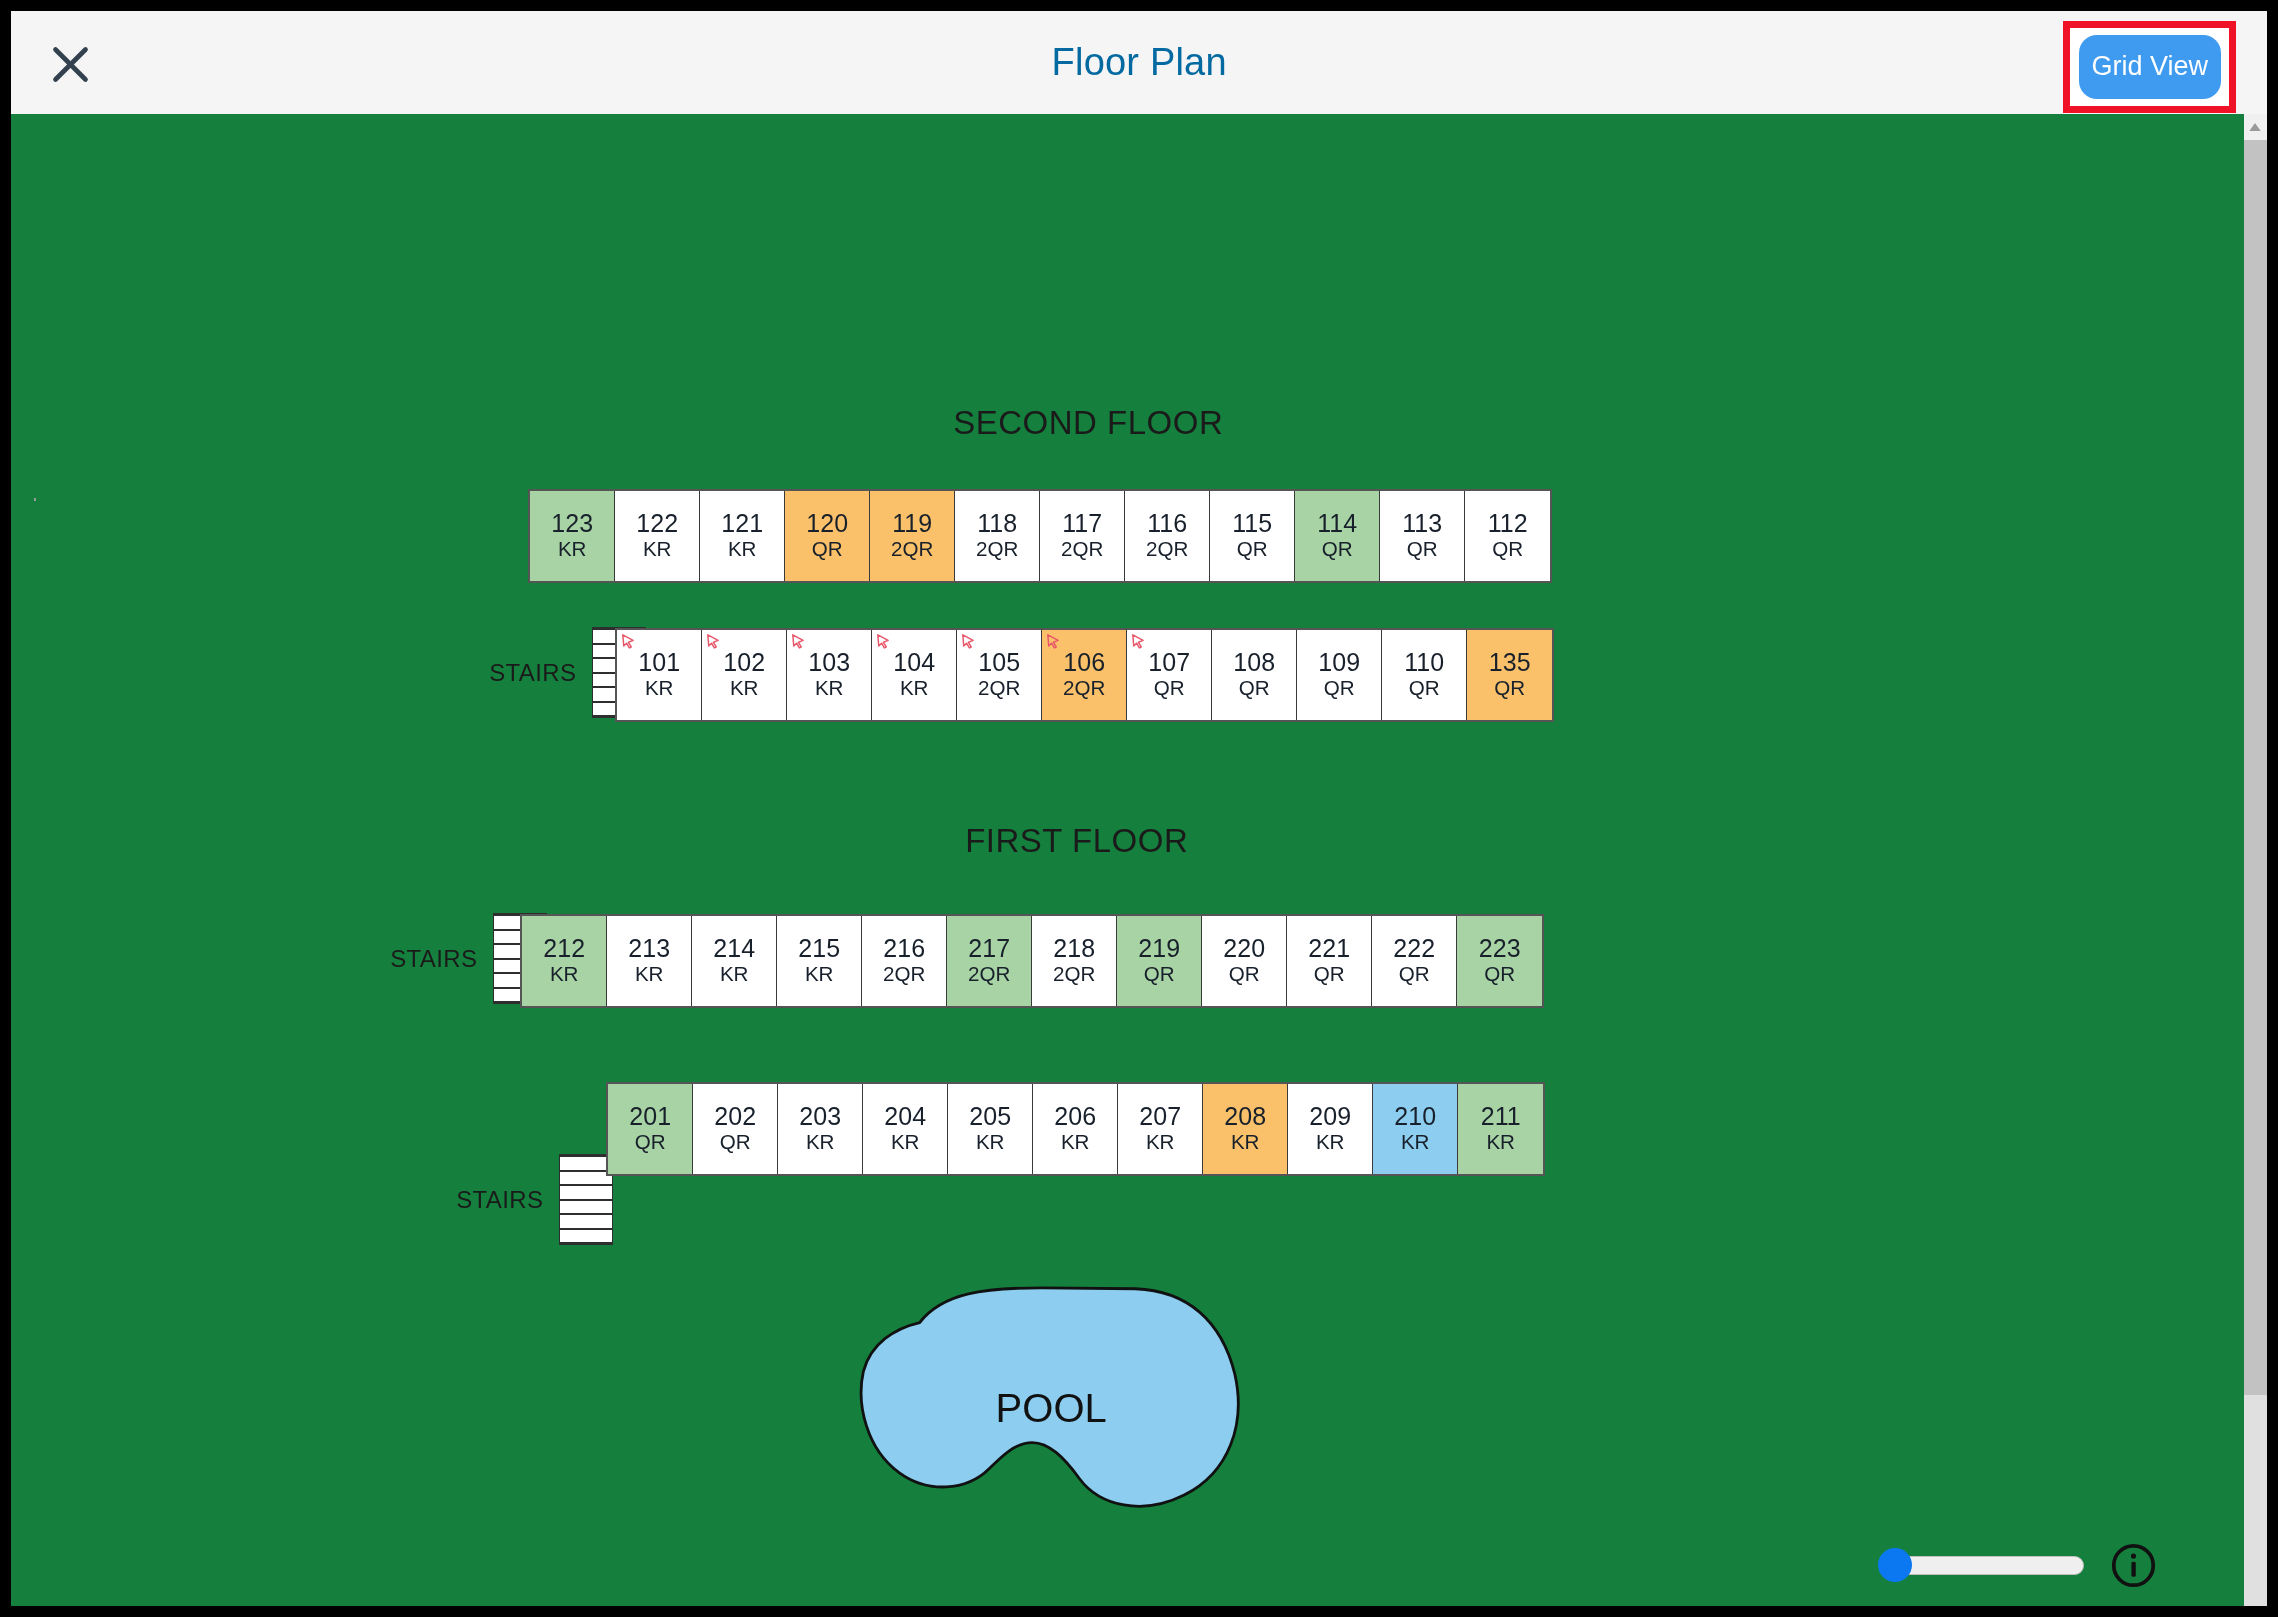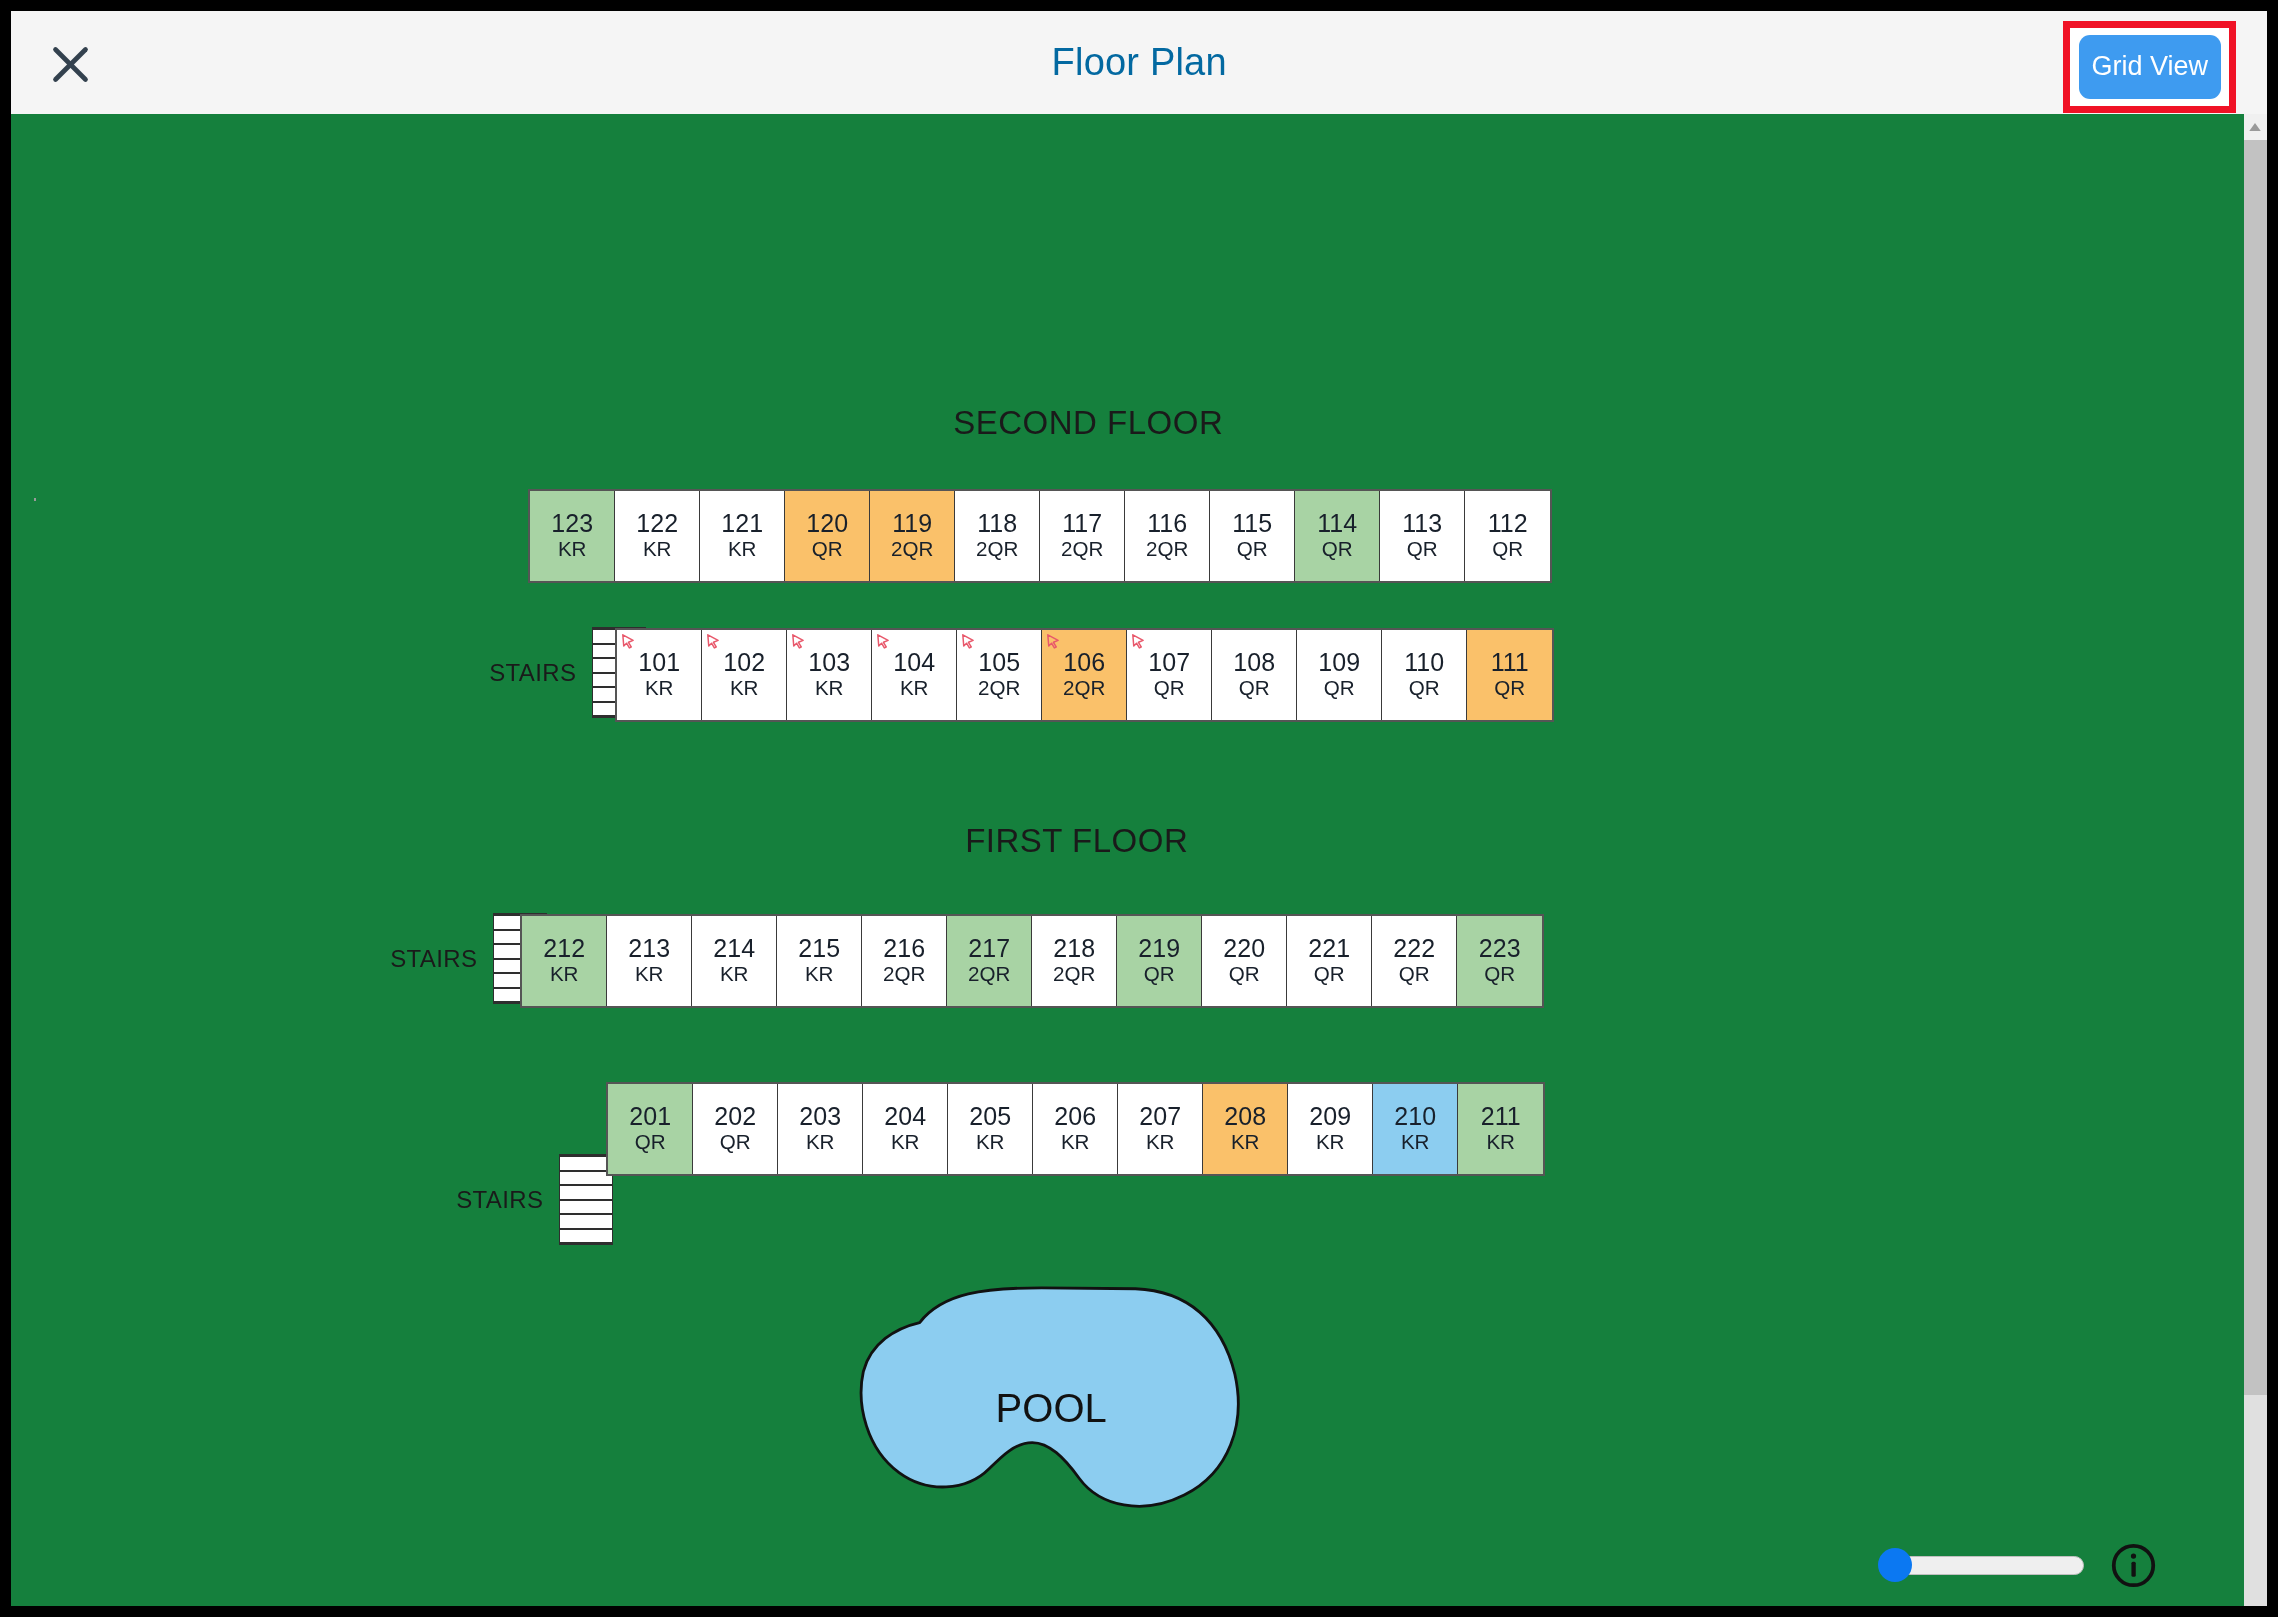--- a/index.html
+++ b/index.html
@@ -37,21 +37,21 @@
     position:absolute;right:31px;top:9.4px;
     width:173px;height:92px;
     border:7.5px solid #f01226;
     background:#ffffff;
     box-sizing:border-box;
     display:flex;align-items:center;justify-content:center;
   }
   .grid-view-btn{
     width:142px;height:64px;
     background:#3e9bf0;
-    border-radius:11px;
+    border-radius:18px;
     color:#fff;font-size:27px;
     display:flex;align-items:center;justify-content:center;
     cursor:pointer;
     box-sizing:border-box;
   }
 
   
   .canvas{
     position:absolute;left:0;top:103px;
     width:2266px;height:1492px;
@@ -353,21 +353,21 @@
         </div>
         <div class="room ">
           <span class="num">109</span>
           <span class="type">QR</span>
         </div>
         <div class="room ">
           <span class="num">110</span>
           <span class="type">QR</span>
         </div>
         <div class="room orange">
-          <span class="num">111</span>
+          <span class="num">135</span>
           <span class="type">QR</span>
         </div>
       </div>
     <div class="row" id="row-212">
         <div class="room green">
           <span class="num">212</span>
           <span class="type">KR</span>
         </div>
         <div class="room ">
           <span class="num">213</span>

